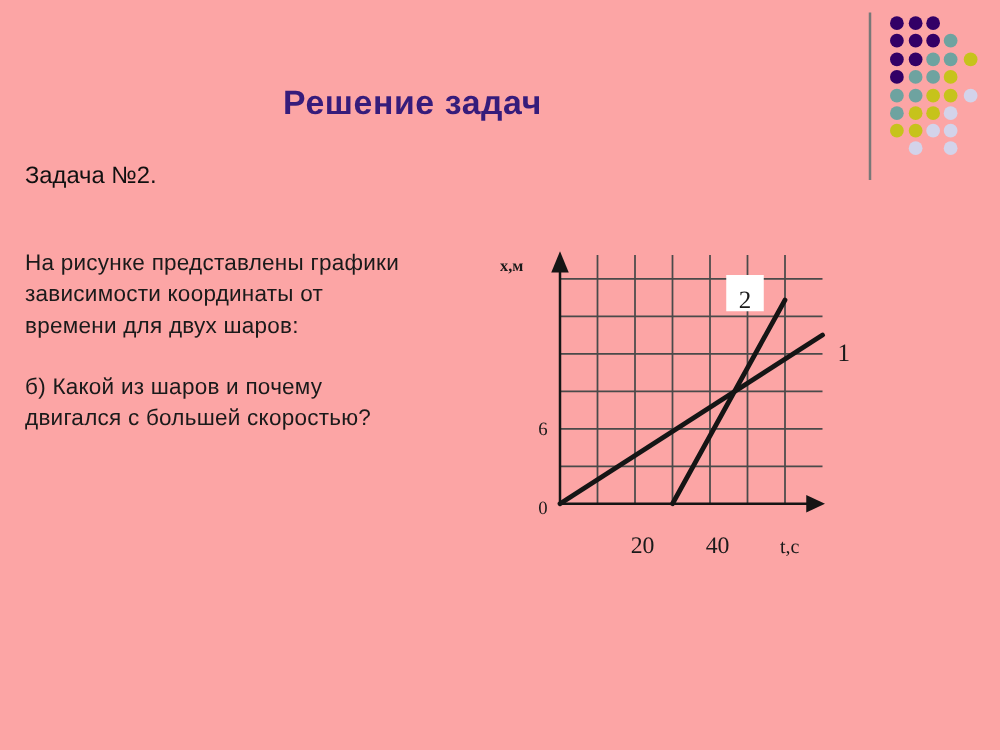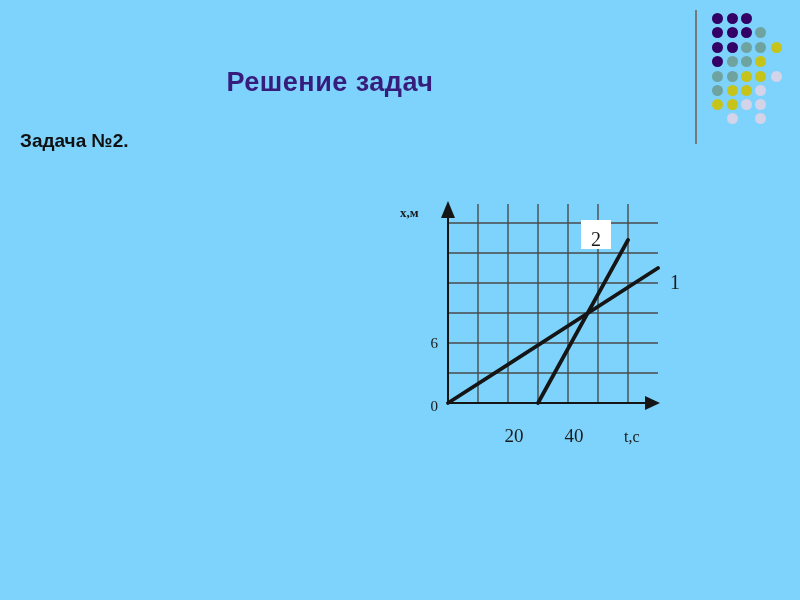--- a/index.html
+++ b/index.html
@@ -1,40 +1,45 @@
 <!DOCTYPE html>
 <html><head>
 <meta charset="utf-8">
 <title>Решение задач</title>
 <style>
   html,body{margin:0;padding:0;background:#e8e8e8;}
-  .slide{position:relative;width:800px;height:600px;background:#7dd3fc;overflow:hidden;
+  .slide{position:relative;width:800px;height:600px;background:#fca5a5;overflow:hidden;
          font-family:"Liberation Sans",sans-serif;color:#161616;}
   .title{position:absolute;top:67px;left:0;width:660px;text-align:center;
          font-size:27px;font-weight:bold;letter-spacing:.5px;}
-  .task-label{position:absolute;top:130px;left:20px;font-size:19px;font-weight:bold;color:#101010;}
+  .task-label{position:absolute;top:130px;left:20px;font-size:19px;font-weight:normal;color:#101010;}
   .problem-text{position:absolute;top:198px;left:20px;width:420px;
                 font-size:18px;line-height:25px;letter-spacing:.2px;color:#1a1a1a;}
   .problem-text p{margin:0 0 24px 0;white-space:pre-line;}
   .figure-svg{position:absolute;left:393px;top:195px;}
   .figure-svg text{font-family:"Liberation Serif",serif;fill:#1a1a1a;}
   .dots-layer{position:absolute;left:0;top:0;width:800px;height:600px;pointer-events:none;}
   .dot{position:absolute;width:11px;height:11px;border-radius:50%;}
   .sep{position:absolute;left:695px;top:10px;width:2px;height:134px;}
 </style>
 </head>
 <body>
 
 <div class="slide">
 
   <div class="title" style="color: rgb(54, 28, 123);">Решение задач</div>
 
   <div class="task-label">Задача №2.</div>
 
   <div class="problem-text">
+    <p>На рисунке представлены графики
+зависимости координаты от
+времени для двух шаров:</p>
+    <p>б) Какой из шаров и почему
+двигался с большей скоростью?</p>
   </div>
 
   <svg class="figure-svg" width="300" height="255" viewBox="0 0 300 255">
       <line x1="85" y1="9" x2="85" y2="208" stroke="#4a4a4a" stroke-width="1.4"></line>
       <line x1="115" y1="9" x2="115" y2="208" stroke="#4a4a4a" stroke-width="1.4"></line>
       <line x1="145" y1="9" x2="145" y2="208" stroke="#4a4a4a" stroke-width="1.4"></line>
       <line x1="175" y1="9" x2="175" y2="208" stroke="#4a4a4a" stroke-width="1.4"></line>
       <line x1="205" y1="9" x2="205" y2="208" stroke="#4a4a4a" stroke-width="1.4"></line>
       <line x1="235" y1="9" x2="235" y2="208" stroke="#4a4a4a" stroke-width="1.4"></line>
       <line x1="55" y1="178" x2="265" y2="178" stroke="#4a4a4a" stroke-width="1.4"></line>

